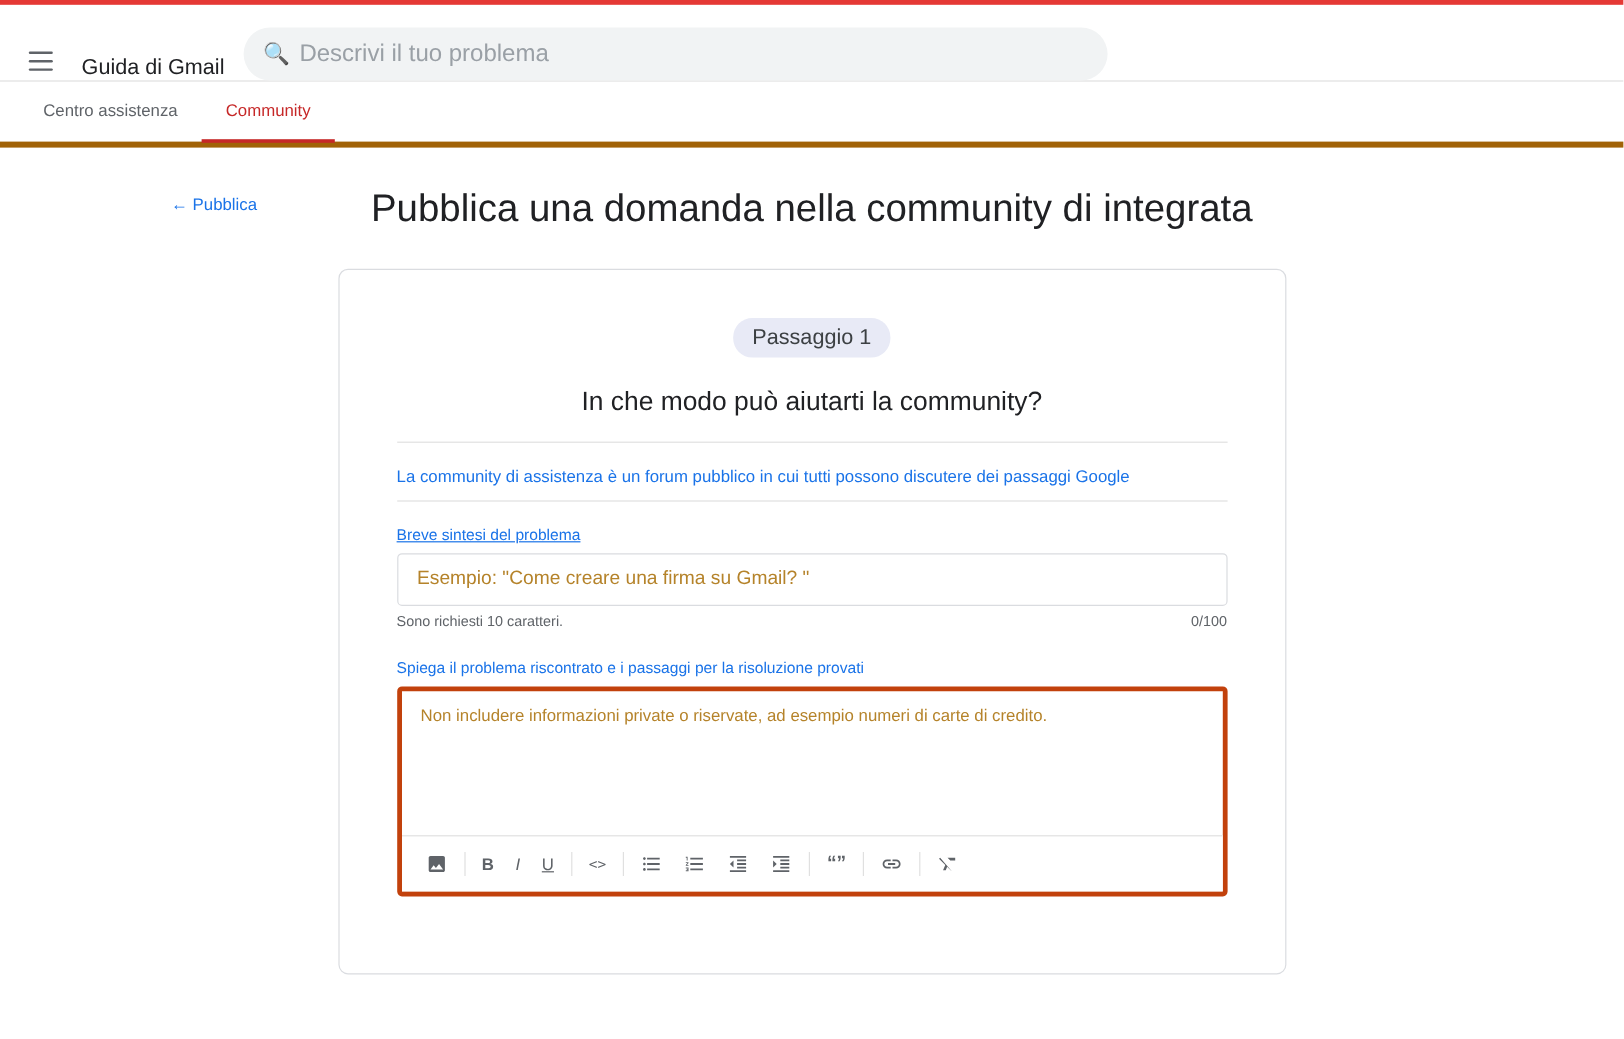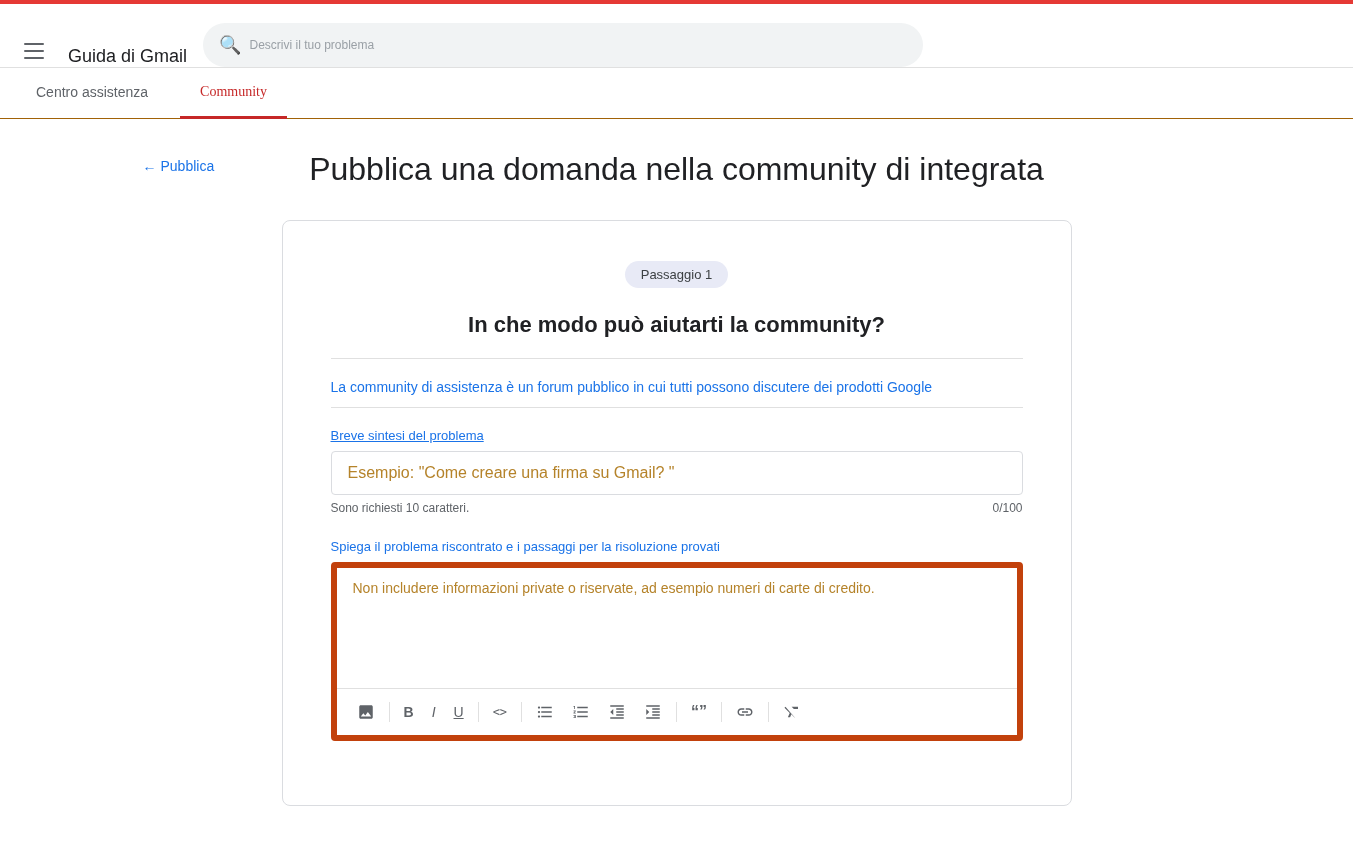--- a/index.html
+++ b/index.html
@@ -46,48 +46,47 @@
       border-radius: 24px;
       padding: 0 16px;
       height: 44px;
       gap: 8px;
     }
     .search-icon { color: #5f6368; font-size: 18px; }
     .search-input {
       border: none;
       background: transparent;
       outline: none;
-      font-size: 12px;
+      font-size: 20px;
       color: #202124;
       width: 100%;
     }
     .search-input::placeholder { color: #9aa0a6; }
 
     
     .nav-tabs {
       display: flex;
       align-items: center;
       padding: 0 16px;
-      border-bottom: 1px solid #a16207;
-      gap: 12px;
+      border-bottom: 5px solid #a16207;
+      gap: 0;
     }
     .nav-tab {
       padding: 16px 20px;
       font-size: 14px;
       color: #5f6368;
       cursor: pointer;
       text-decoration: none;
       border-bottom: 3px solid transparent;
       margin-bottom: -1px;
     }
     .nav-tab.active {
       color: #c62828;
       border-bottom: 3px solid #c62828;
       font-weight: 500;
-      font-family: Liberation Serif, serif;
     }
 
     
     .main-content {
       max-width: 1100px;
       margin: 0 auto;
       padding: 32px 16px;
     }
 
     
@@ -123,27 +122,27 @@
     .step-badge {
       display: flex;
       justify-content: center;
       margin-bottom: 24px;
     }
     .step-badge-inner {
       background: #e8eaf6;
       color: #3c4043;
       border-radius: 16px;
       padding: 6px 16px;
-      font-size: 13px;
+      font-size: 18px;
     }
 
     
     .section-title {
       font-size: 22px;
-      font-weight: 700;
+      font-weight: 400;
       text-align: center;
       color: #202124;
       margin-bottom: 20px;
     }
 
     .divider {
       border: none;
       border-top: 1px solid #e0e0e0;
       margin-bottom: 20px;
     }
@@ -195,21 +194,21 @@
 
     
     .textarea-label {
       font-size: 13px;
       color: #1a73e8;
       margin-bottom: 8px;
       display: block;
     }
 
     .textarea-wrapper {
-      border: 6px solid #c2410c;
+      border: 4px solid #c2410c;
       border-radius: 4px;
       overflow: hidden;
       margin-bottom: 24px;
     }
 
     .textarea-content {
       min-height: 120px;
       padding: 12px 16px;
       font-size: 14px;
       color: #b5832a;
@@ -306,21 +305,21 @@
     <div class="step-badge">
       <span class="step-badge-inner">Passaggio 1</span>
     </div>
 
     
     <h2 class="section-title">In che modo può aiutarti la community?</h2>
 
     <hr class="divider">
 
     
-    <a class="info-link" href="#">La community di assistenza è un forum pubblico in cui tutti possono discutere dei prodotti Google</a>
+    <a class="info-link" href="#">La community di assistenza è un forum pubblico in cui tutti possono discutere dei passaggi Google</a>
 
     <hr class="info-divider">
 
     
     <label class="field-label">Breve sintesi del problema</label>
     <input type="text" class="text-input" placeholder="Esempio: &quot;Come creare una firma su Gmail? &quot;" style="">
     <div class="field-hint">
       <span>Sono richiesti 10 caratteri.</span>
       <span>0/100</span>
     </div>

